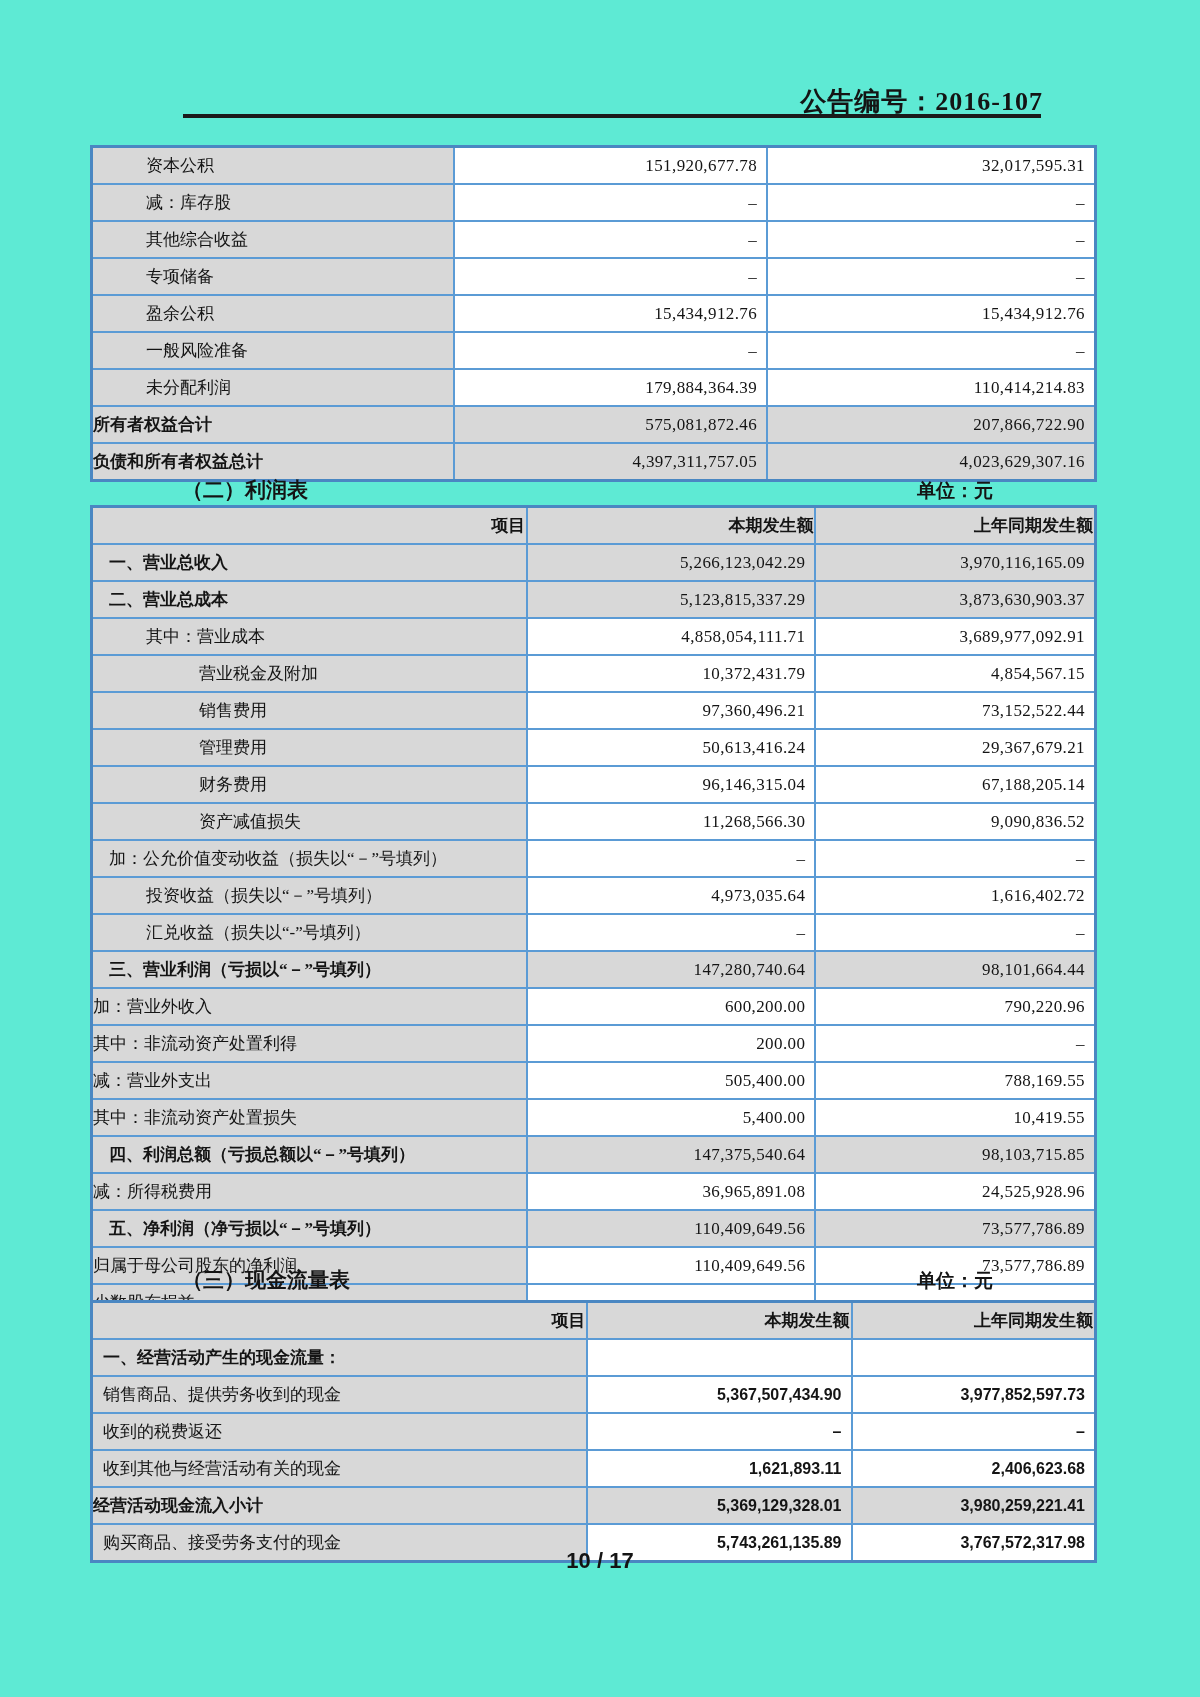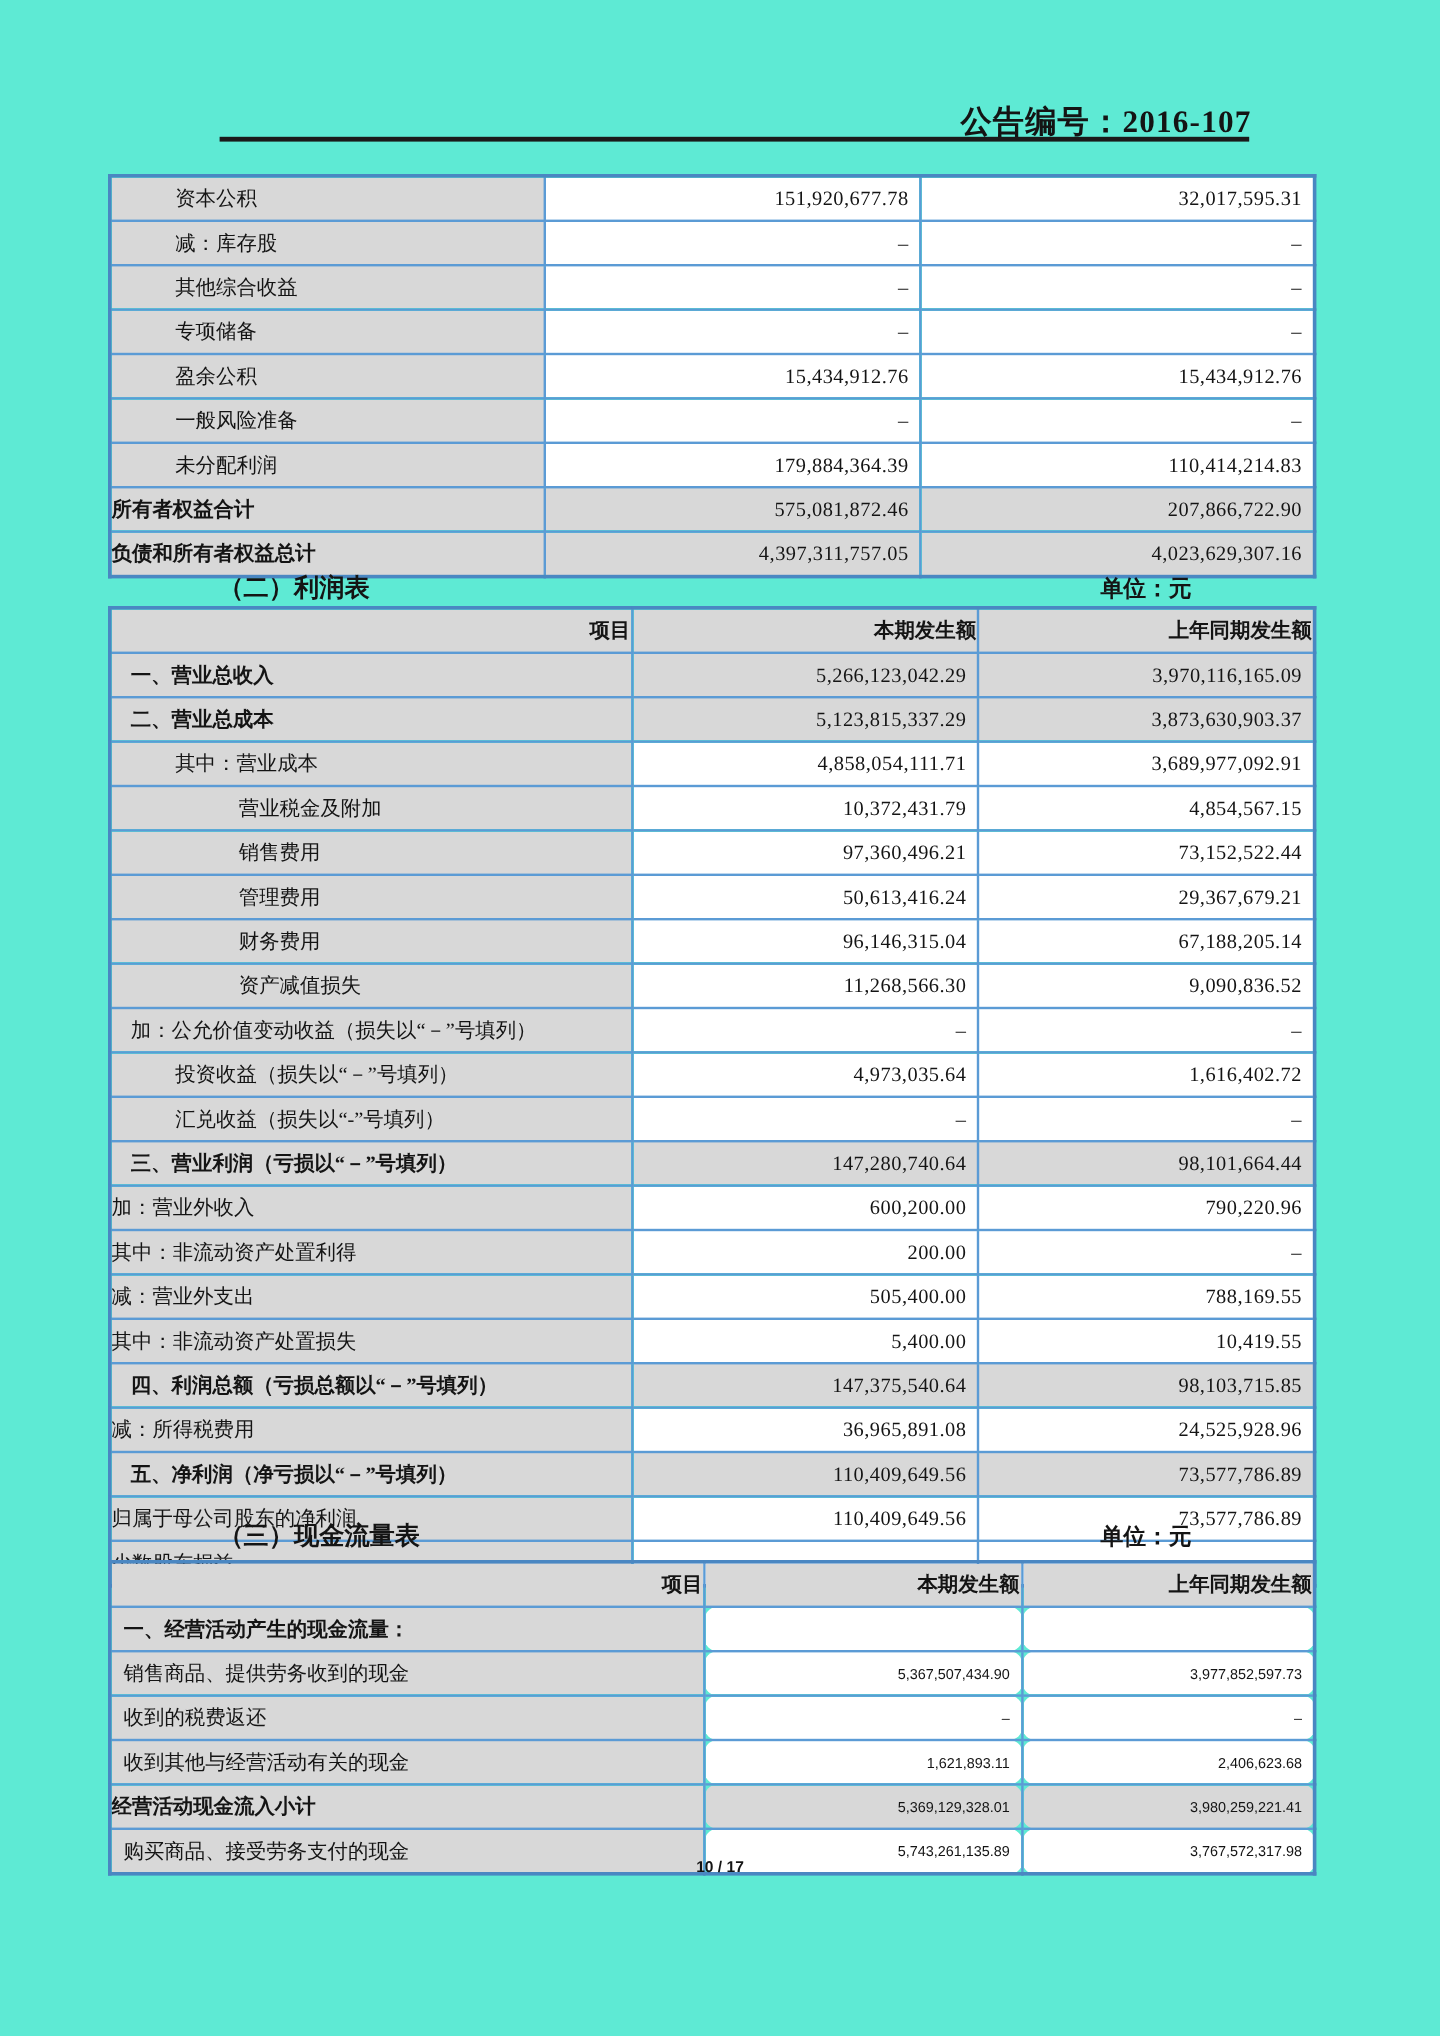--- a/index.html
+++ b/index.html
@@ -50,27 +50,27 @@
   .t3 .ind0{padding-left:10px;}
   .ctr{text-align:left;padding-left:0;}
   .b{font-weight:bold;}
   .val{
     background:#ffffff;text-align:right;padding-right:9px;
     letter-spacing:0.4px;
   }
   .val.shade{background:var(--shade);}
   .t3 .val{
     font-family:"Liberation Sans","DejaVu Sans",sans-serif;
-    font-weight:normal;font-size:12px;letter-spacing:0;border-radius:11px;
+    font-weight:bold;font-size:16px;letter-spacing:0;
   }
   
   .footer{
     position:absolute;top:1548px;left:0;width:100%;text-align:center;
     font-family:"Liberation Sans","DejaVu Sans",sans-serif;
-    font-weight:bold;font-size:13px;
+    font-weight:bold;font-size:22px;
   }
 </style>
 </head>
 <body>
 
 <div class="page">
 
   <div class="announce">公告编号：2016-107</div>
   <div class="rule"></div>
 

